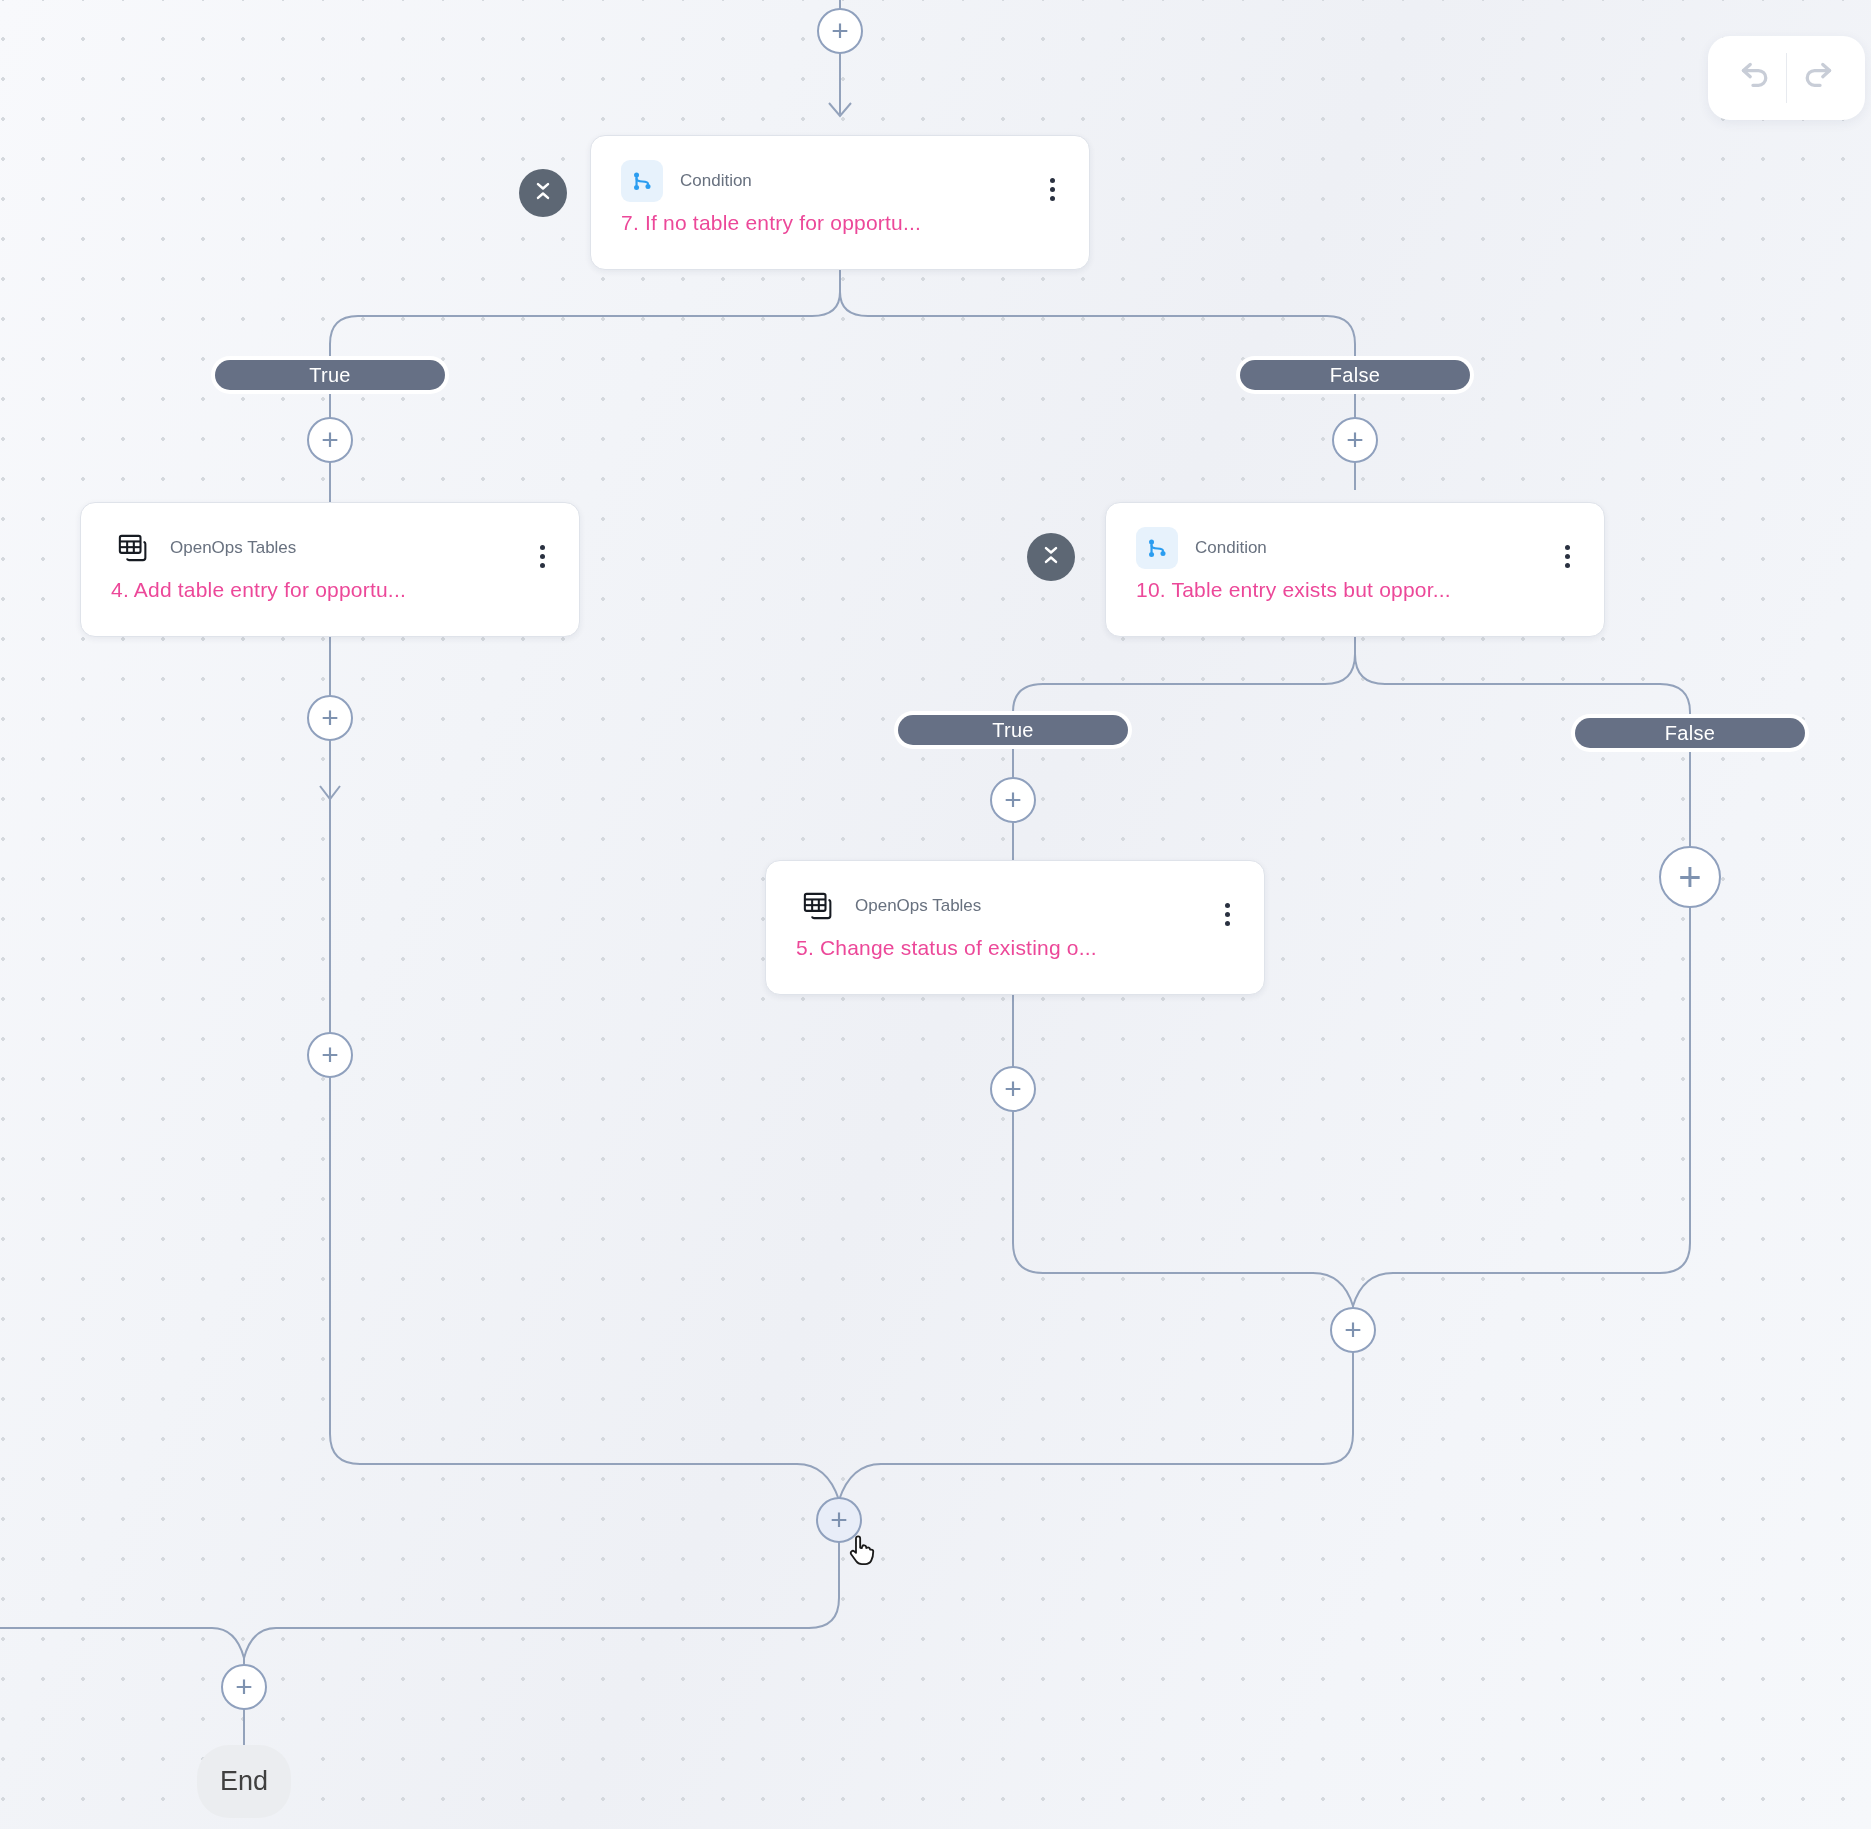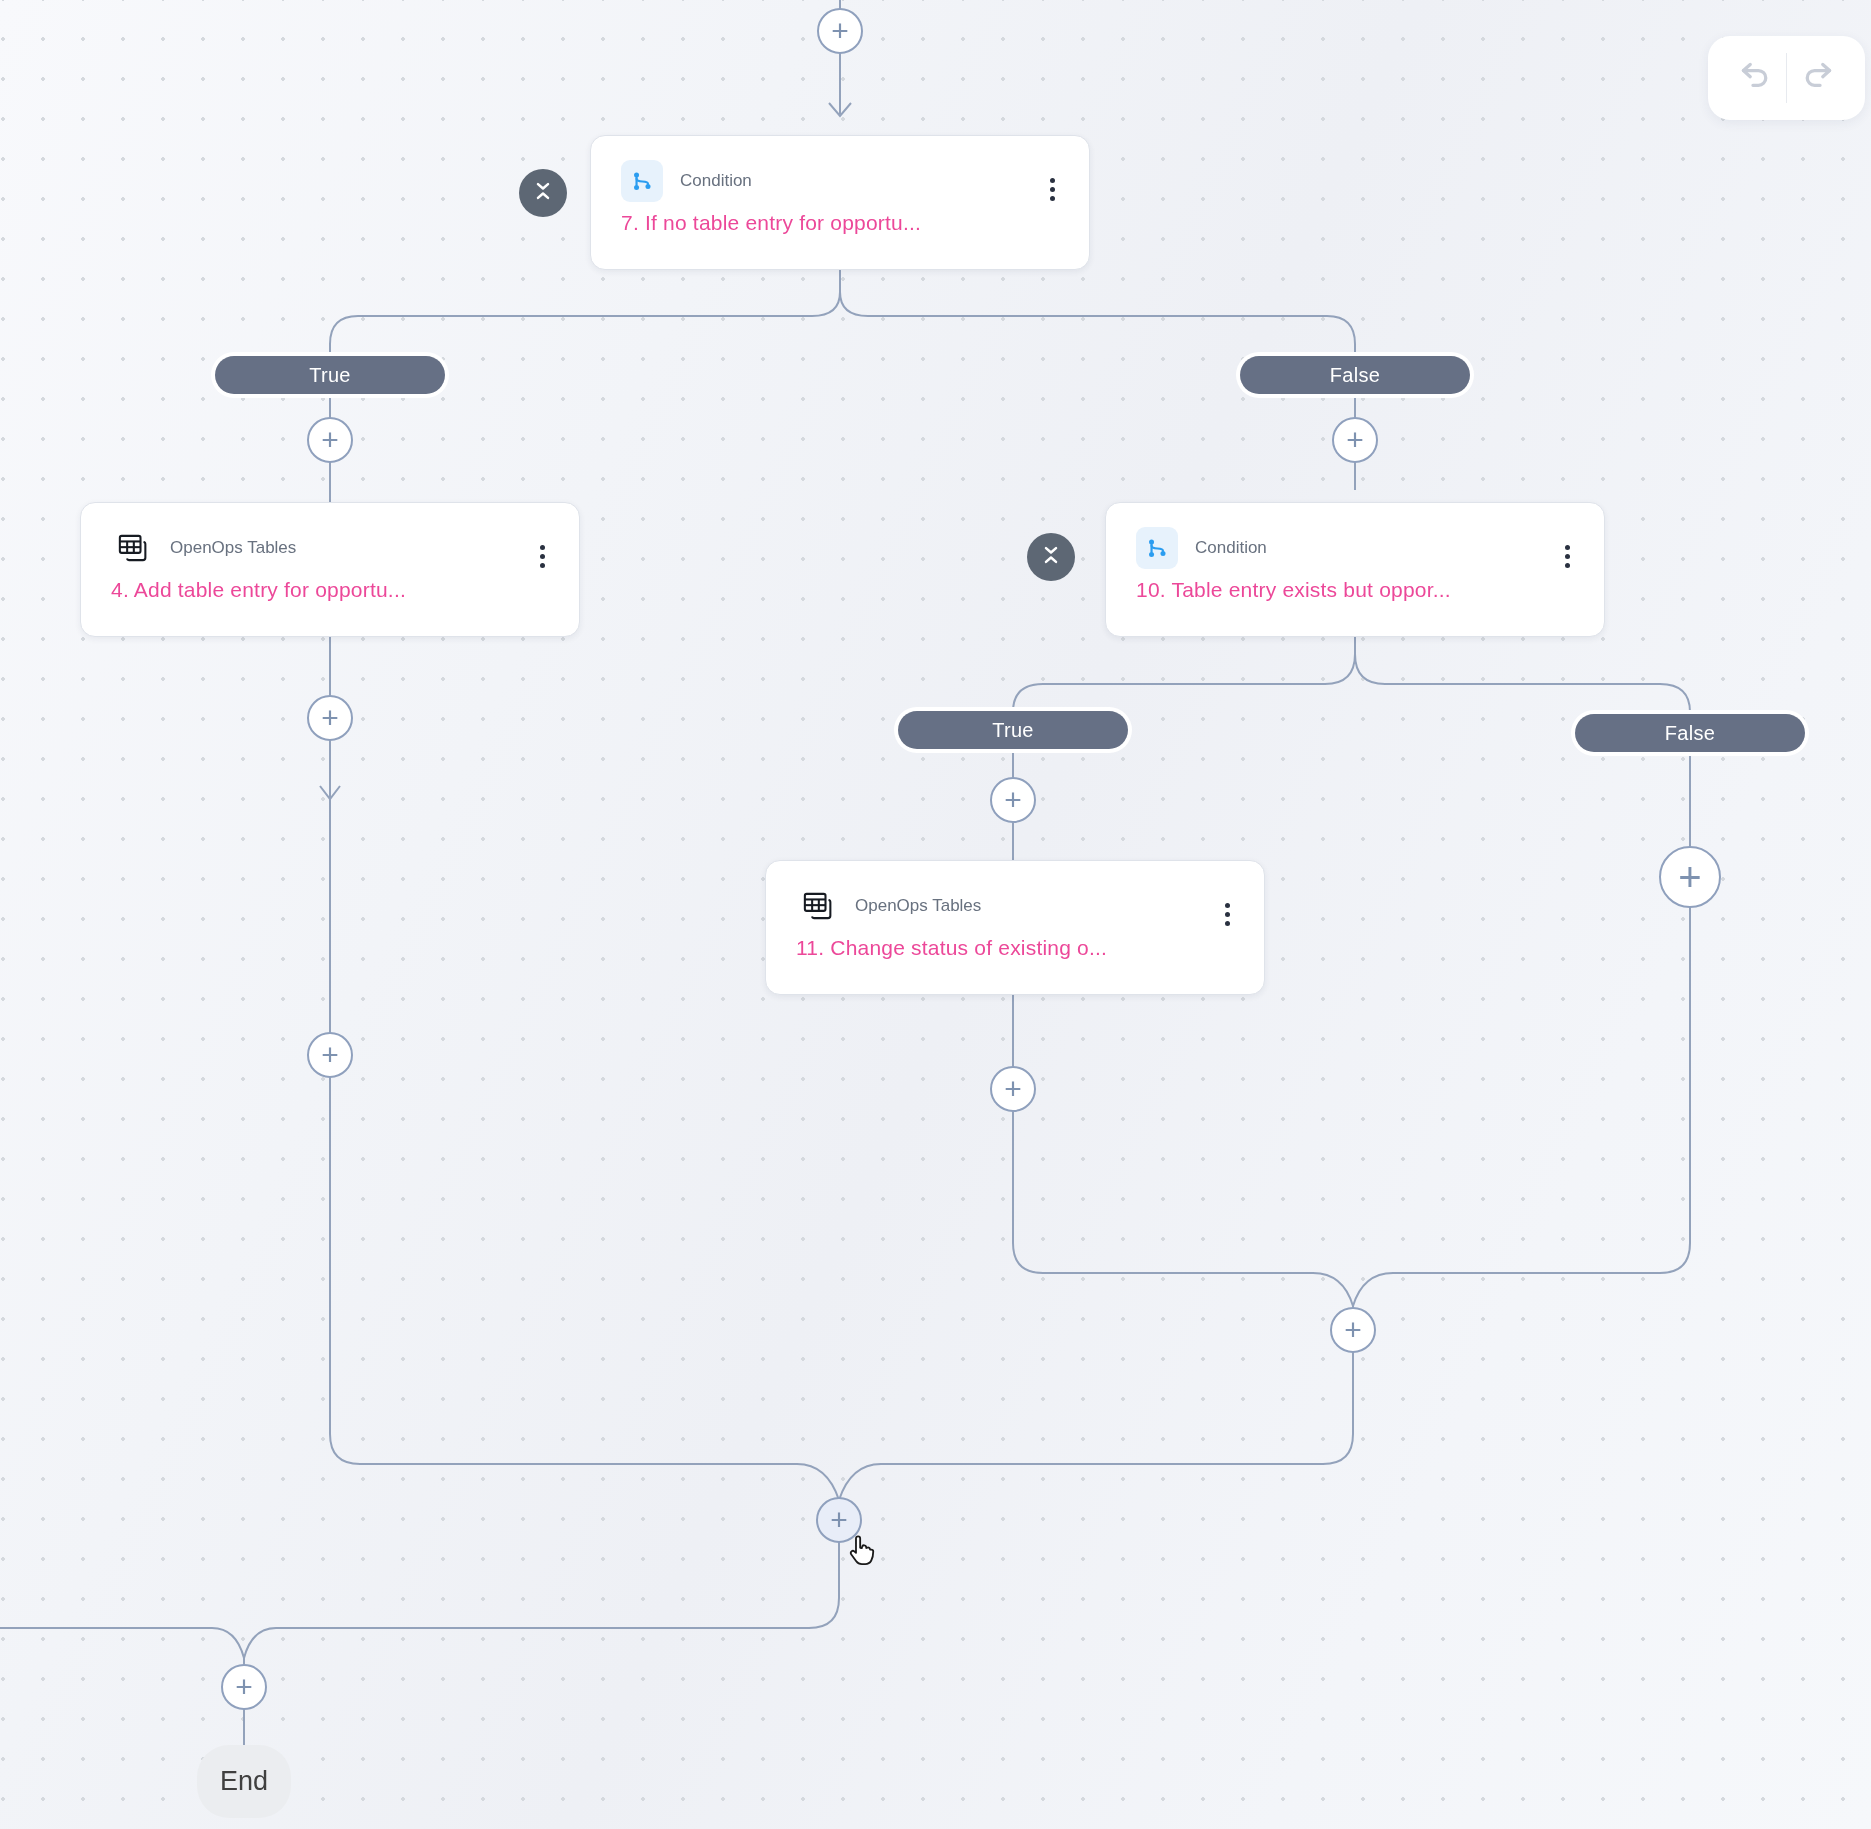--- a/index.html
+++ b/index.html
@@ -21,21 +21,21 @@
     background:#fff;border:2px solid #8fa0bd;box-sizing:border-box;
     color:#7e92b0;display:flex;align-items:center;justify-content:center;
     font-size:30px;font-weight:400;line-height:0;transform:translate(-50%,-50%);
     cursor:pointer;user-select:none;
   }
   .plus.big{width:62px;height:62px;font-size:40px;}
   .plus.hovered{background:#e8edf8;}
 
   
   .badge{
-    position:absolute;z-index:2;min-width:230px;height:38px;border-radius:24px;
+    position:absolute;z-index:2;min-width:230px;height:30px;border-radius:24px;
     background:#667085;box-shadow:0 0 0 4px #ffffff;color:#fff;font-size:20px;
     display:flex;align-items:center;justify-content:center;
     transform:translate(-50%,-50%);letter-spacing:.3px;
   }
 
   
   .node{
     position:absolute;z-index:2;width:500px;height:135px;background:#fff;
     border:1px solid #dfe3ea;border-radius:15px;box-sizing:border-box;
     box-shadow:0 2px 6px rgba(25,39,68,.07);padding:22px 26px 0 30px;cursor:pointer;margin-top:12px;
@@ -215,21 +215,21 @@
           <rect x="4" y="4" width="17" height="14" rx="1.5"></rect>
           <path d="M4 8.6 H21"></path>
             <path d="M10 8.6 V18"></path>
             <path d="M15.5 8.6 V18"></path>
             <path d="M4 13.3 H21"></path>
           <path d="M23.5 9 a1.8 1.8 0 0 1 1.5 1.8 V22 a2 2 0 0 1 -2 2 H11.5 a1.8 1.8 0 0 1 -1.7 -1.3"></path>
         </svg>
       </span>
       <span class="node-type">OpenOps Tables</span>
     </div>
-    <div class="node-title">11. Change status of existing o...</div>
+    <div class="node-title">5. Change status of existing o...</div>
     <div class="kebab">
         <i></i>
         <i></i>
         <i></i>
       </div>
   </div>
 
   <div class="end-pill">End</div>
 
   <div class="cursor">

